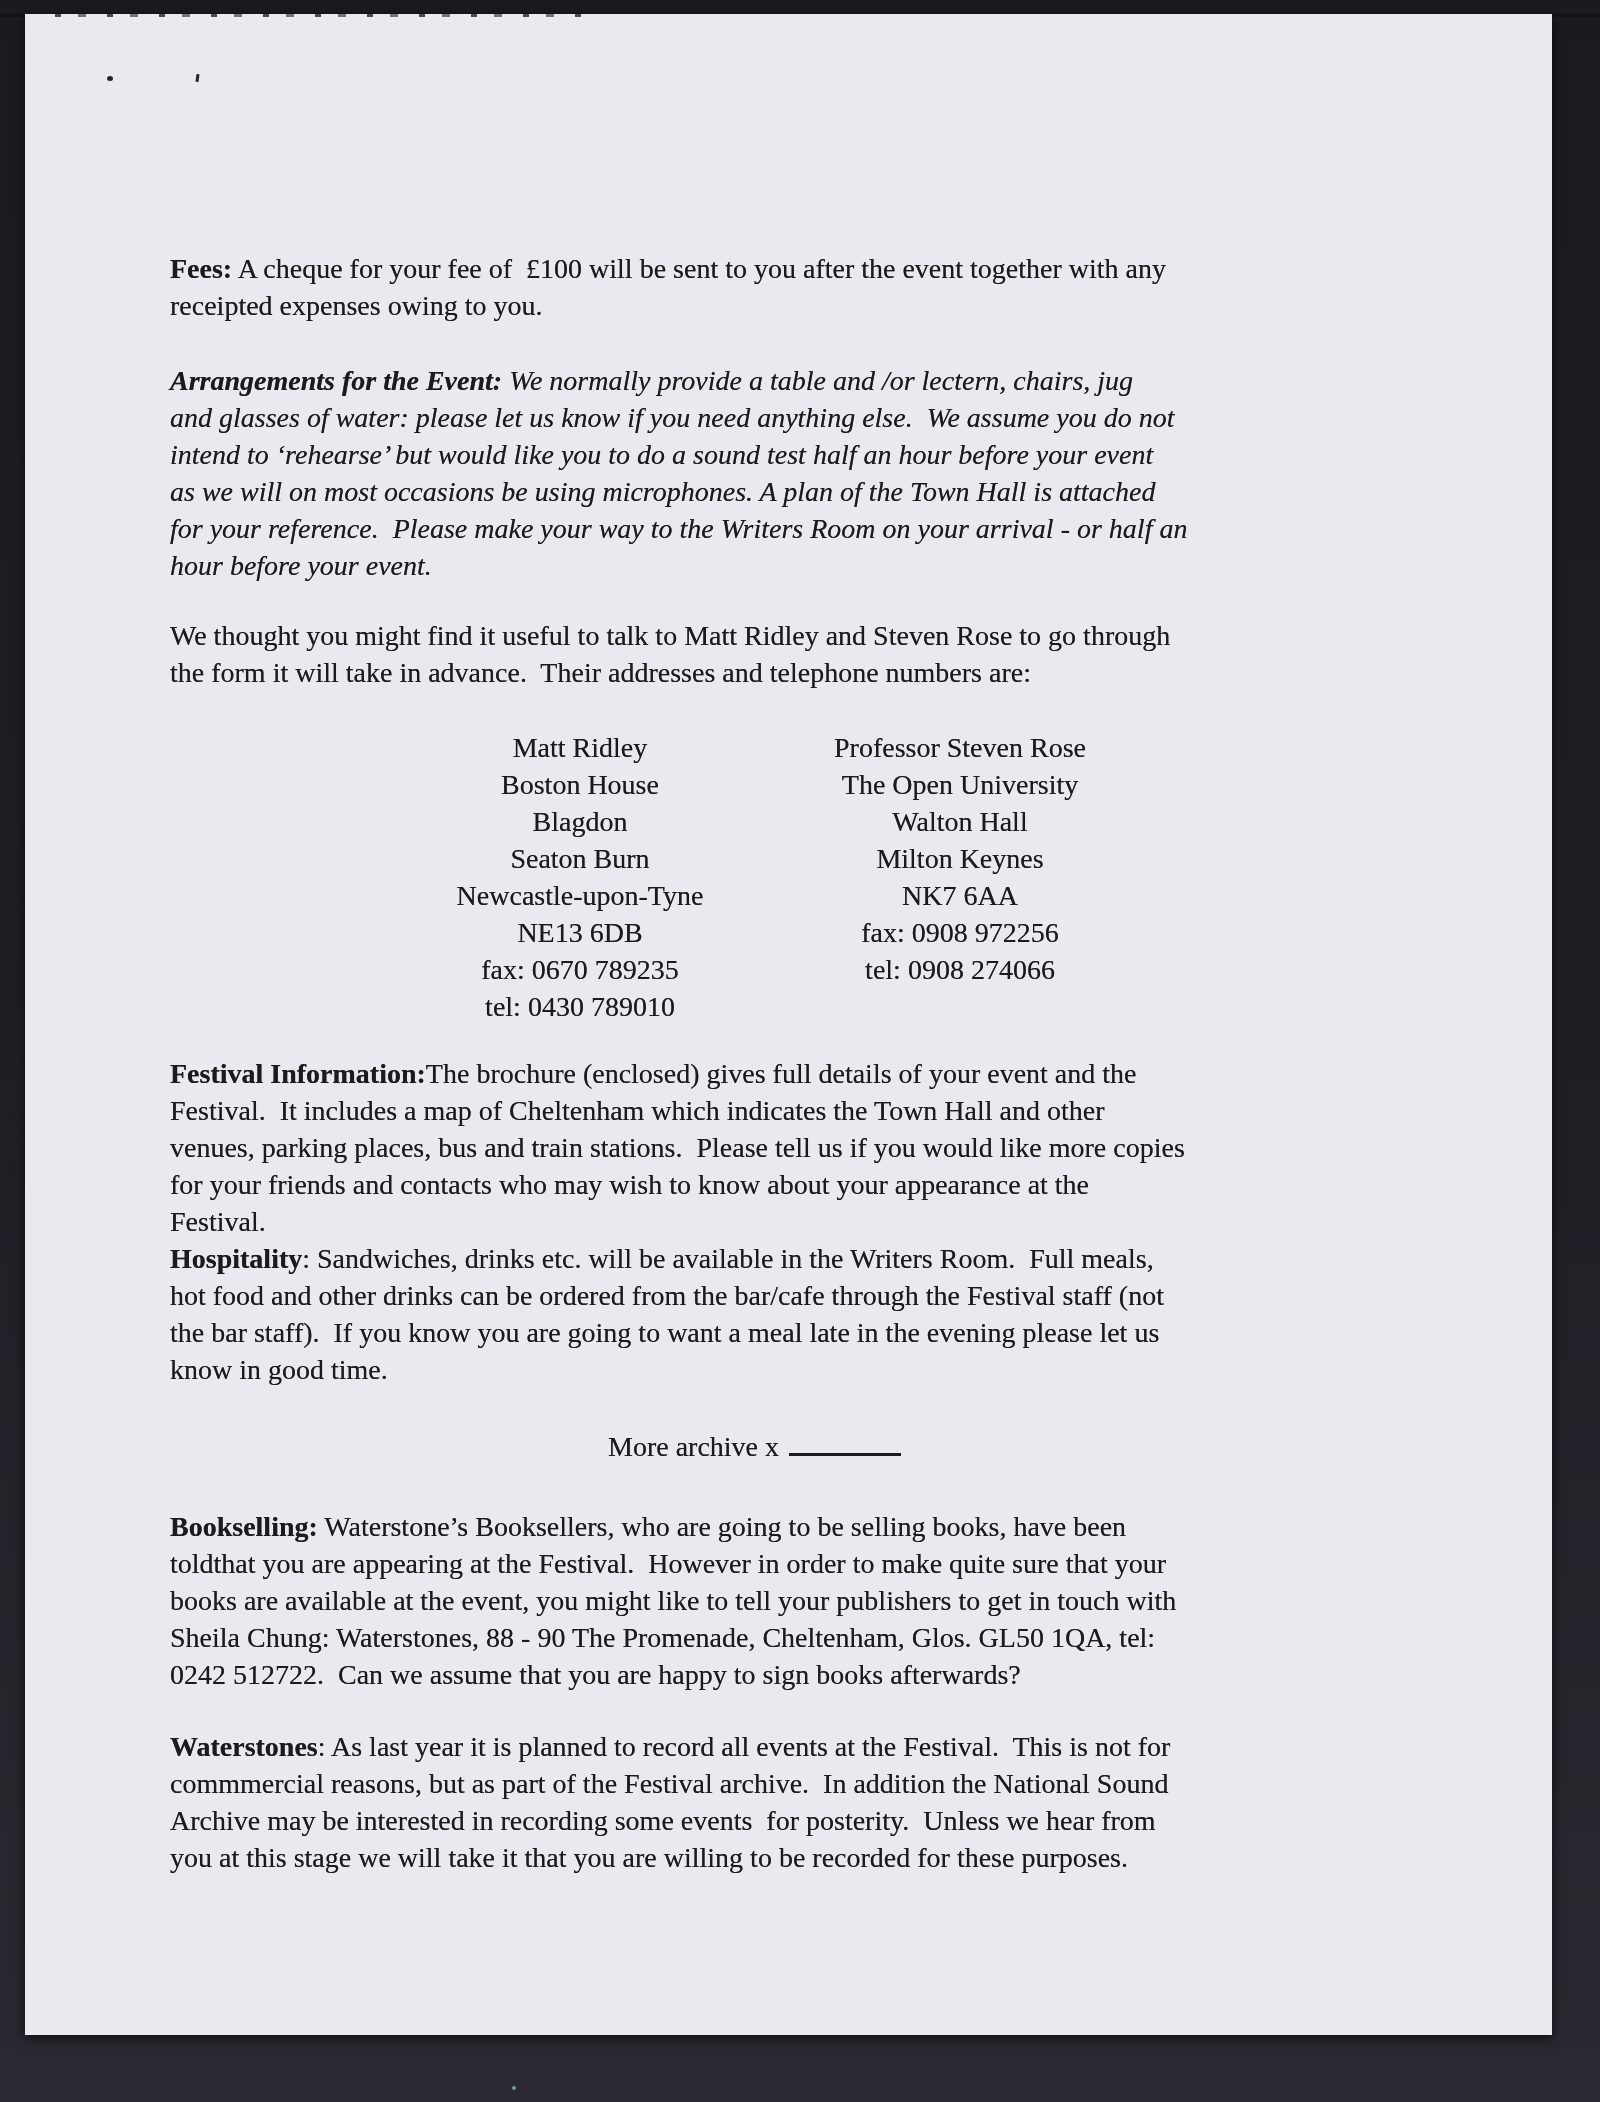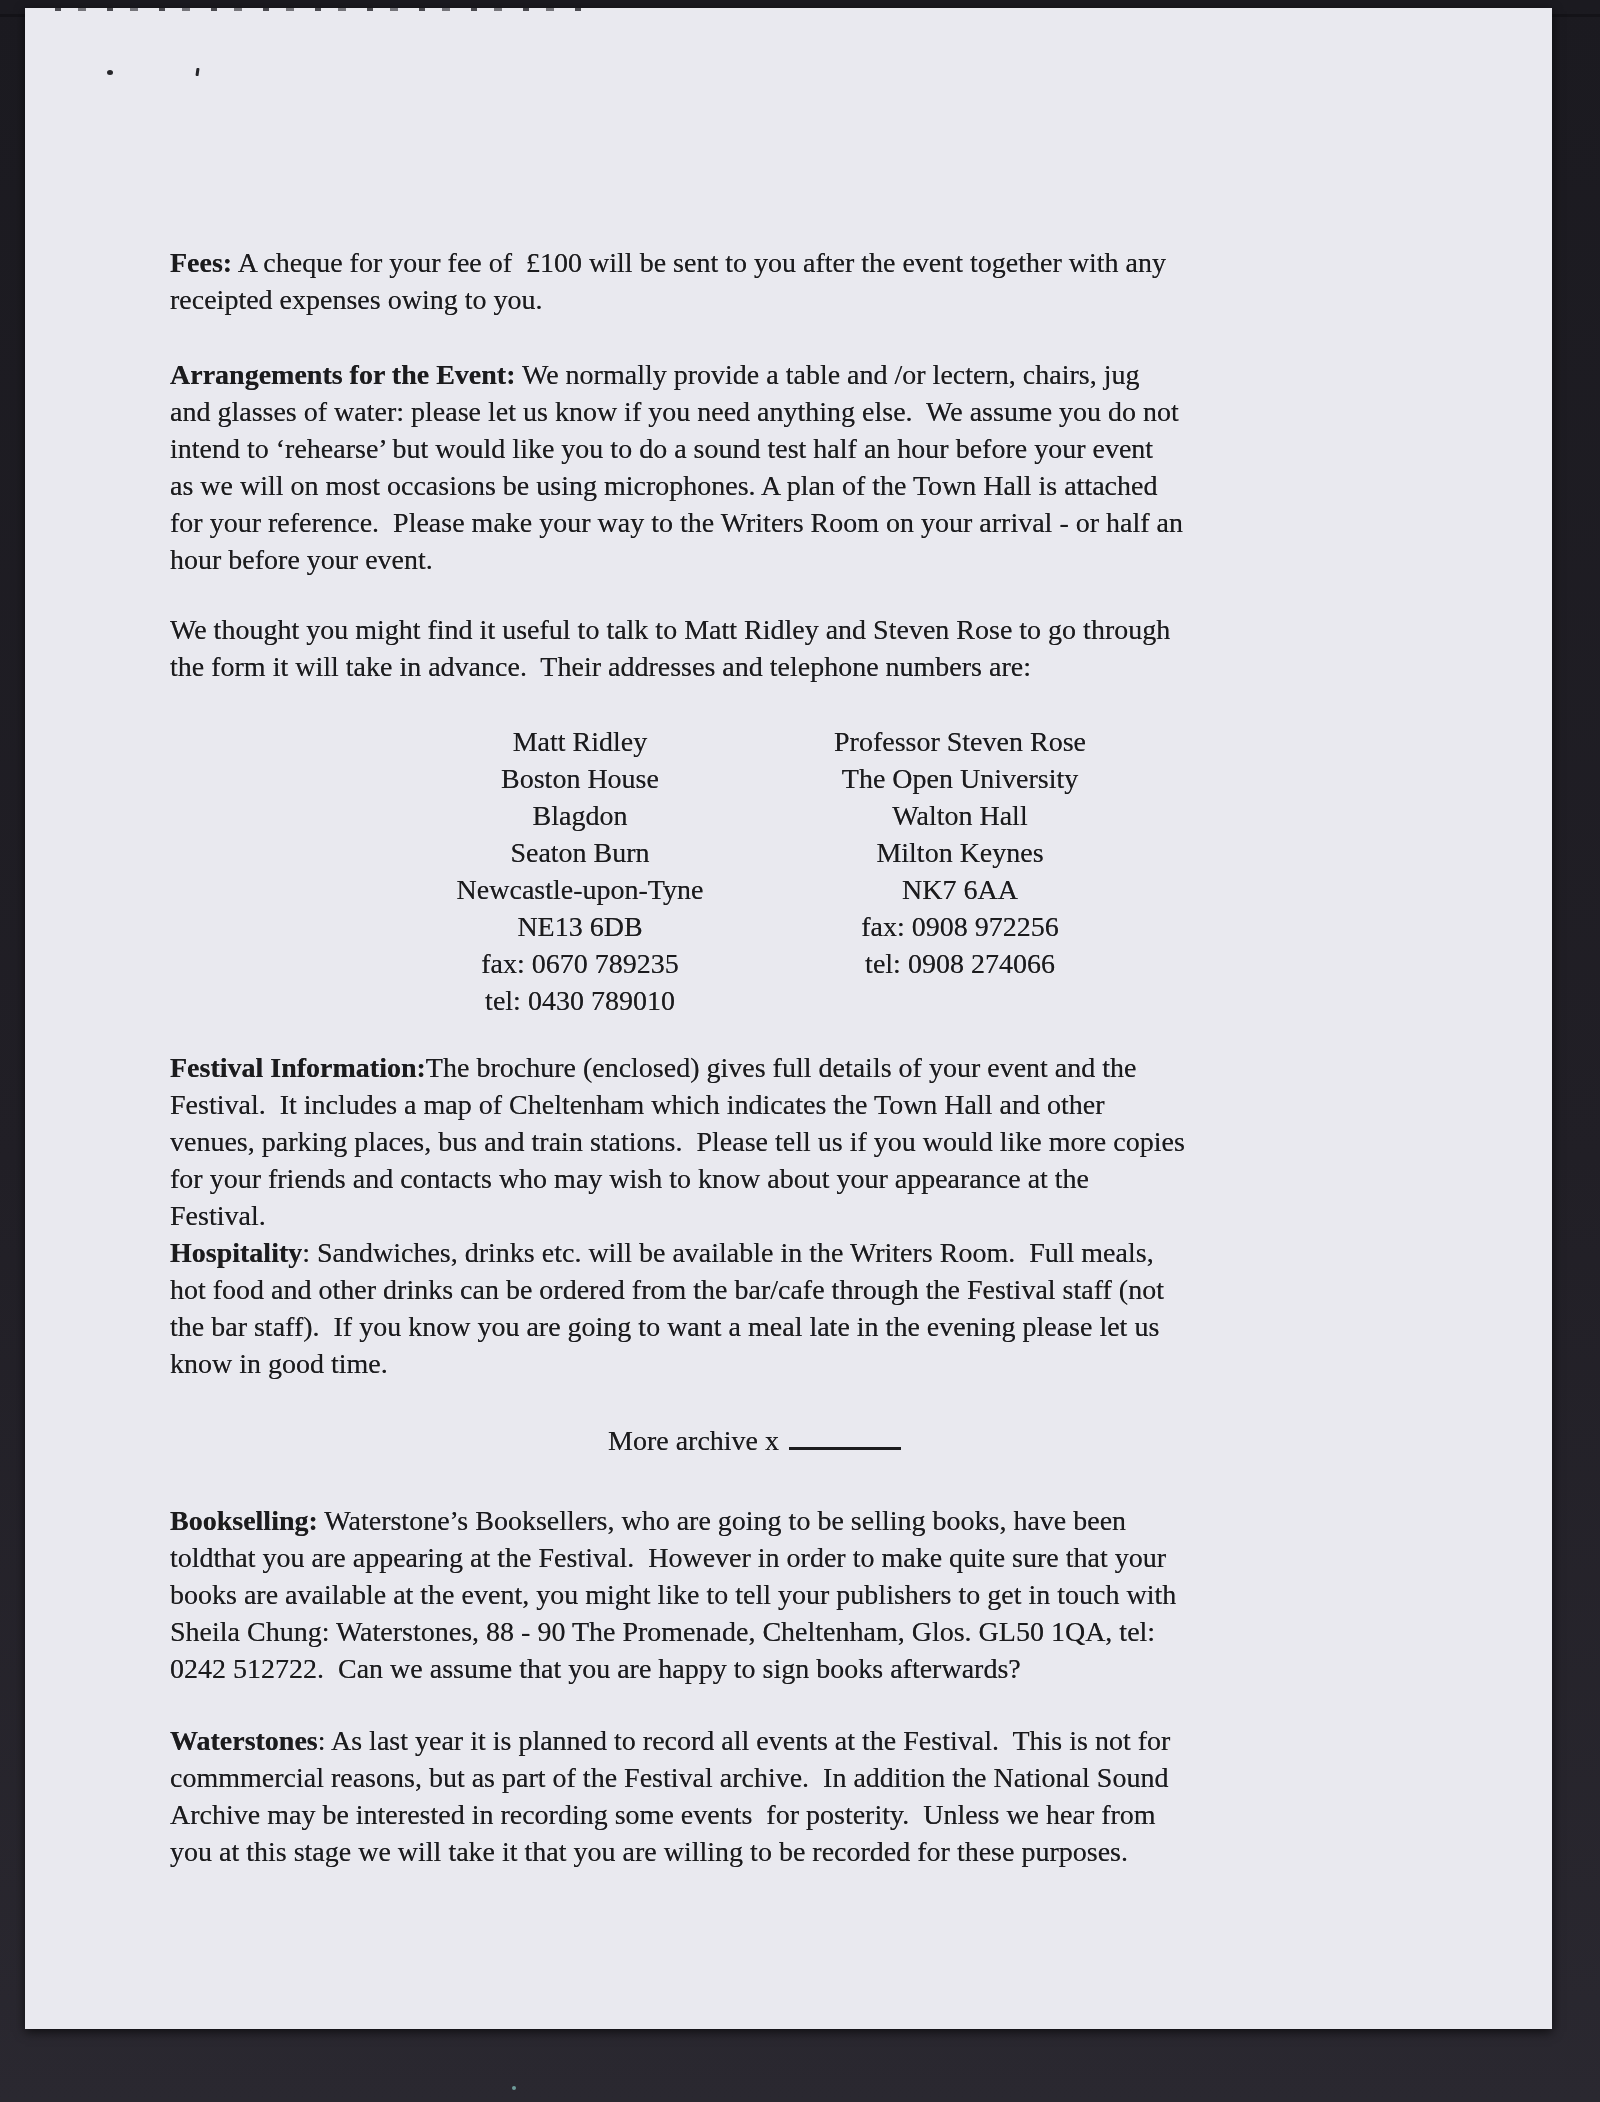--- a/index.html
+++ b/index.html
@@ -11,21 +11,21 @@
   .scene {
     position: relative;
     width: 1600px; height: 2102px;
     background: linear-gradient(180deg, var(--mat_top, #1b1a20) 0%, #211f26 55%, var(--mat_bottom, #2a2830) 100%);
   }
   .mat-seam {
     position: absolute; left: 0; top: 14px; width: 100%; height: 3px;
     background: #131217; opacity: .8;
   }
   .paper {
-    position: absolute; left: 25px; top: 8px;
+    position: absolute; left: 25px; top: 14px;
     width: 1527px; height: 2021px;
     background: radial-gradient(ellipse at 50% 38%, #ecindex 0%, #e9e9ef 60%, #e3e3ea 100%);
     background-color: var(--paper, #e9e9ef);
     box-shadow: 0 3px 10px rgba(0,0,0,0.65);
   }
   .edge-noise {
     position: absolute; left: 30px; top: 0; width: 540px; height: 3px;
     background: repeating-linear-gradient(90deg,
       rgba(22,21,27,.75) 0 6px, transparent 6px 23px,
       rgba(22,21,27,.55) 23px 31px, transparent 31px 52px);
@@ -44,21 +44,21 @@
     padding: 236px 150px 0 145px;
     color: var(--ink, #1b1b1d);
     font-size: 28px;
     line-height: 37px;
     text-shadow: 0 0 0.6px rgba(15,15,18,0.65);
   }
   .para { margin: 0; }
   .para .lead { font-weight: bold; }
   .para .body { white-space: pre-wrap; }
   .m38 { margin-bottom: 38px; }
-  .m33 { margin-bottom: 33px; }
+  .m33 { margin-bottom: 33px; font-style: italic; }
   .m40 { margin-bottom: 40px; }
   .m35 { margin-bottom: 35px; }
   .contacts { display: flex; margin-bottom: 30px; }
   .ccol {
     width: 380px;
     white-space: pre;
     text-align: center;
   }
   .ccol.left-col { margin-left: 220px; }
   .morecopies { margin: 0 0 43px 438px; }

